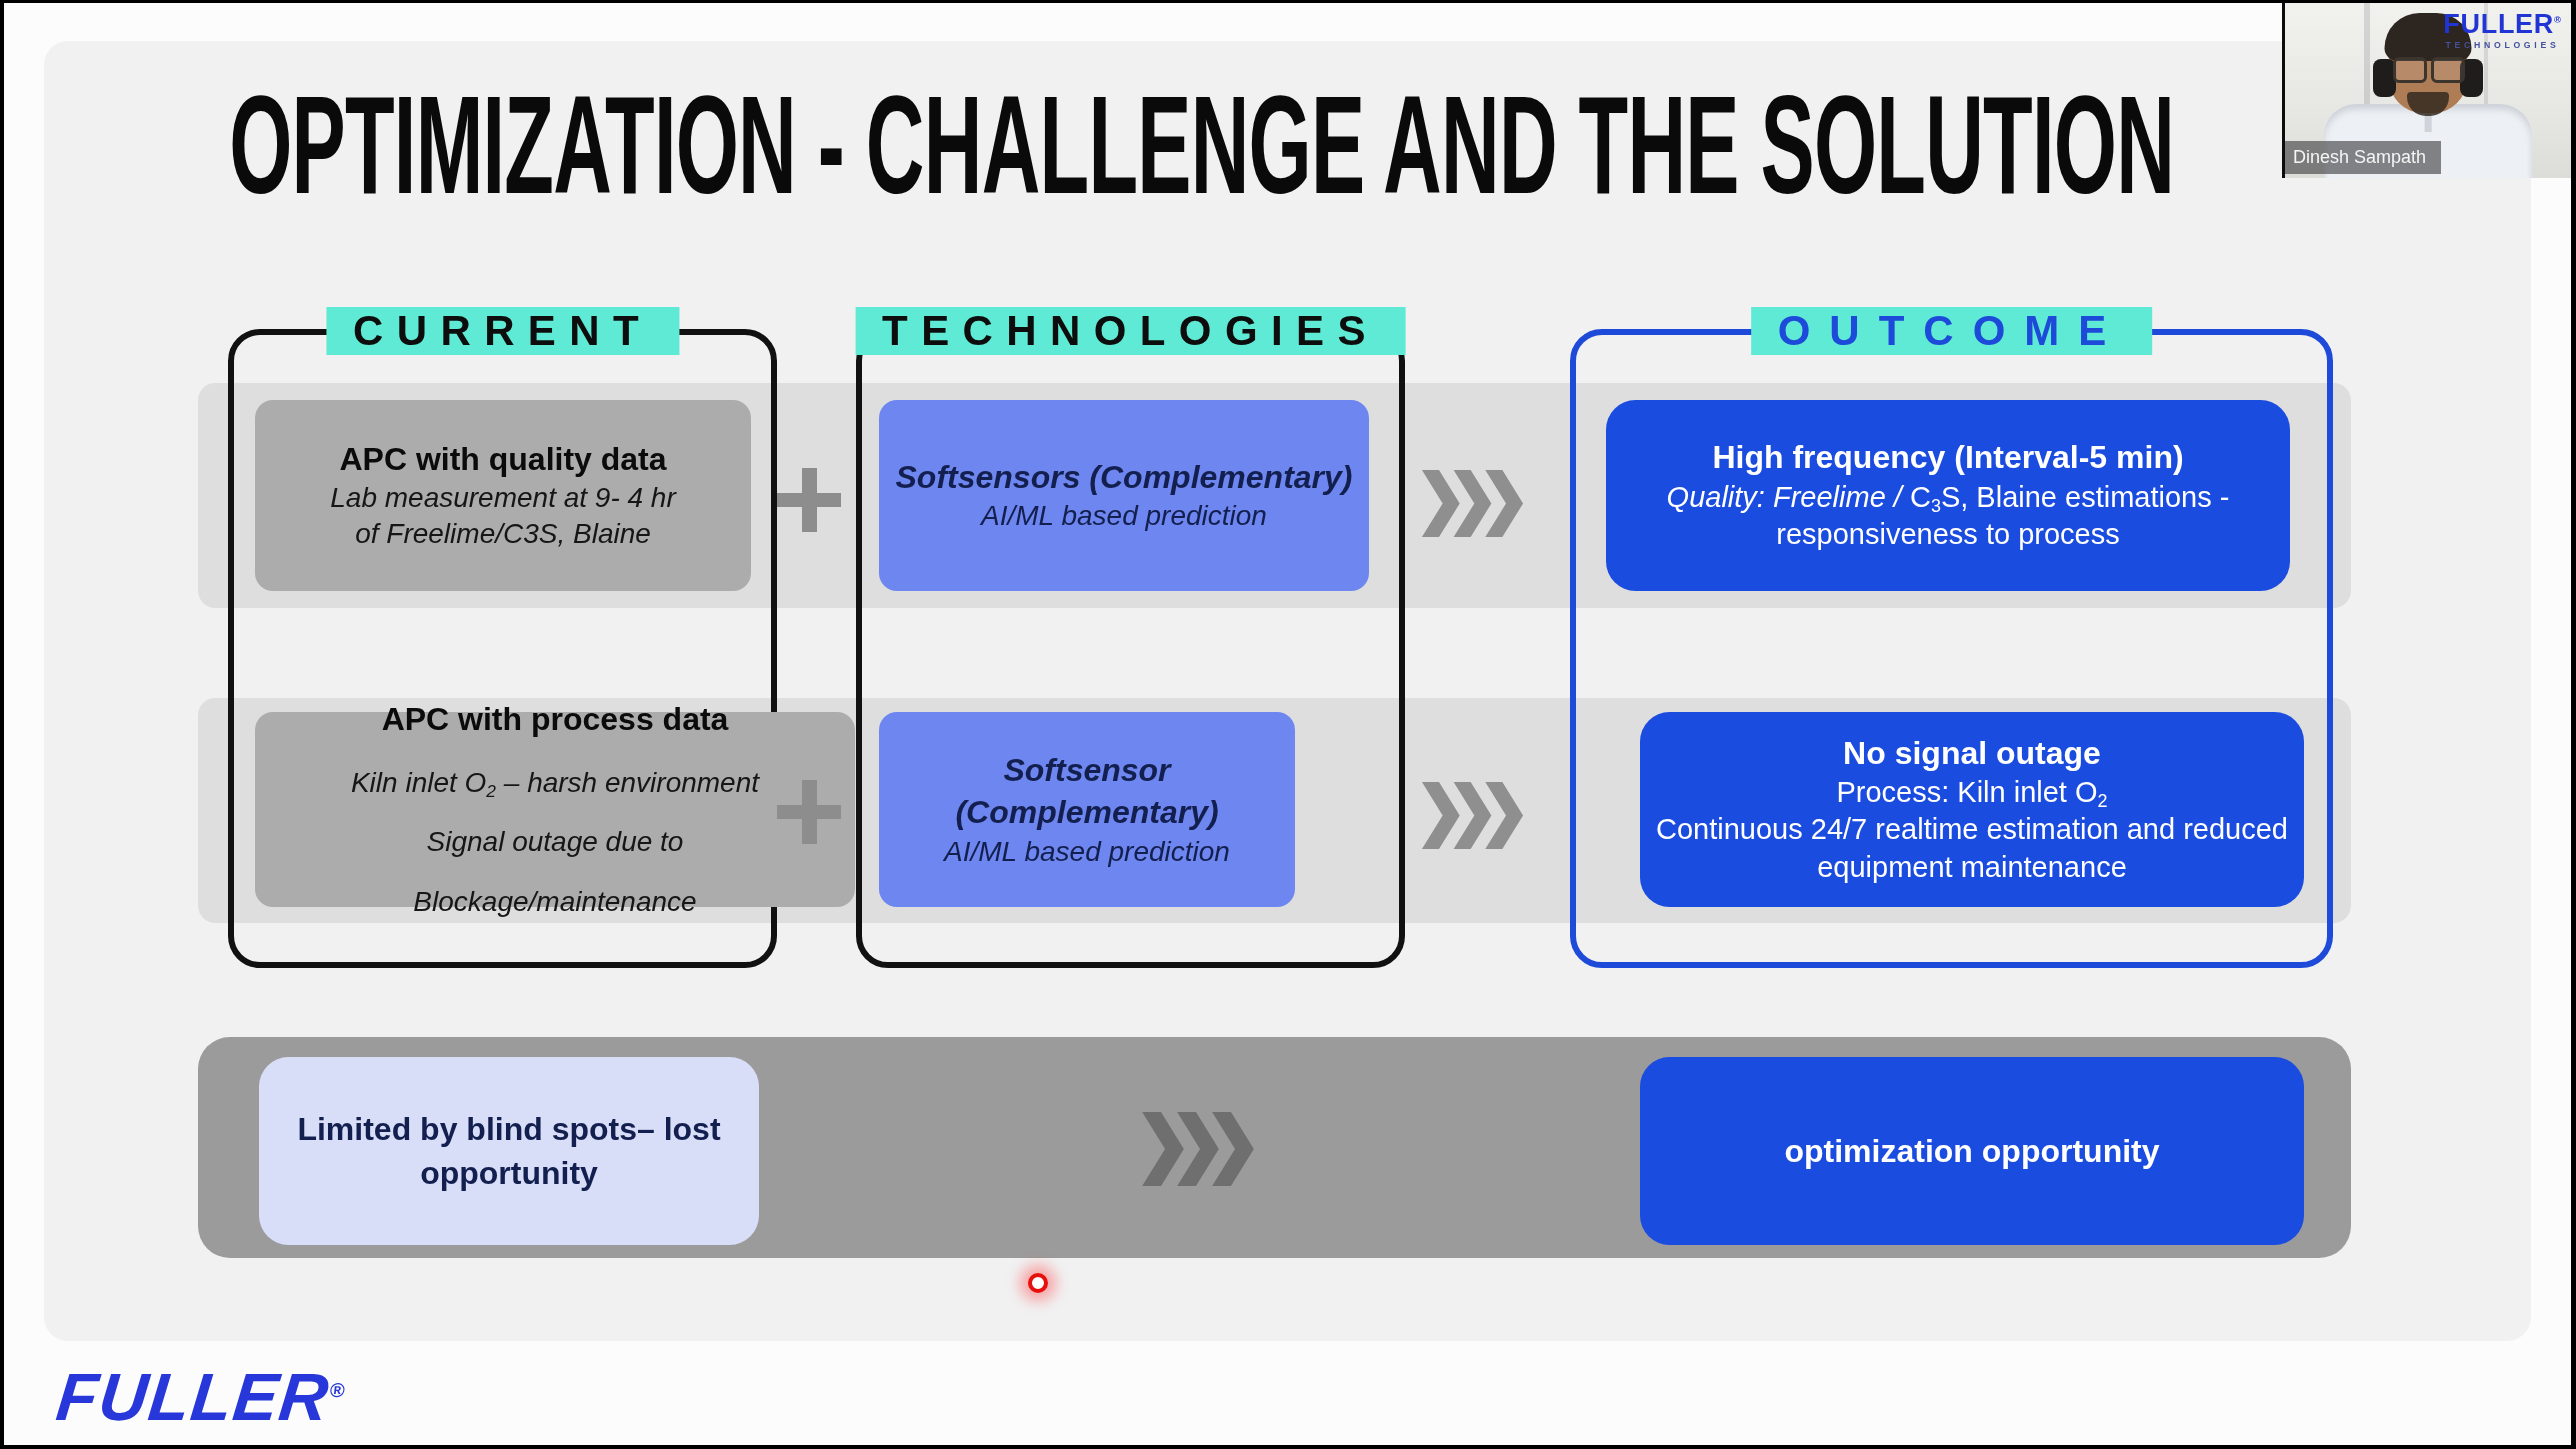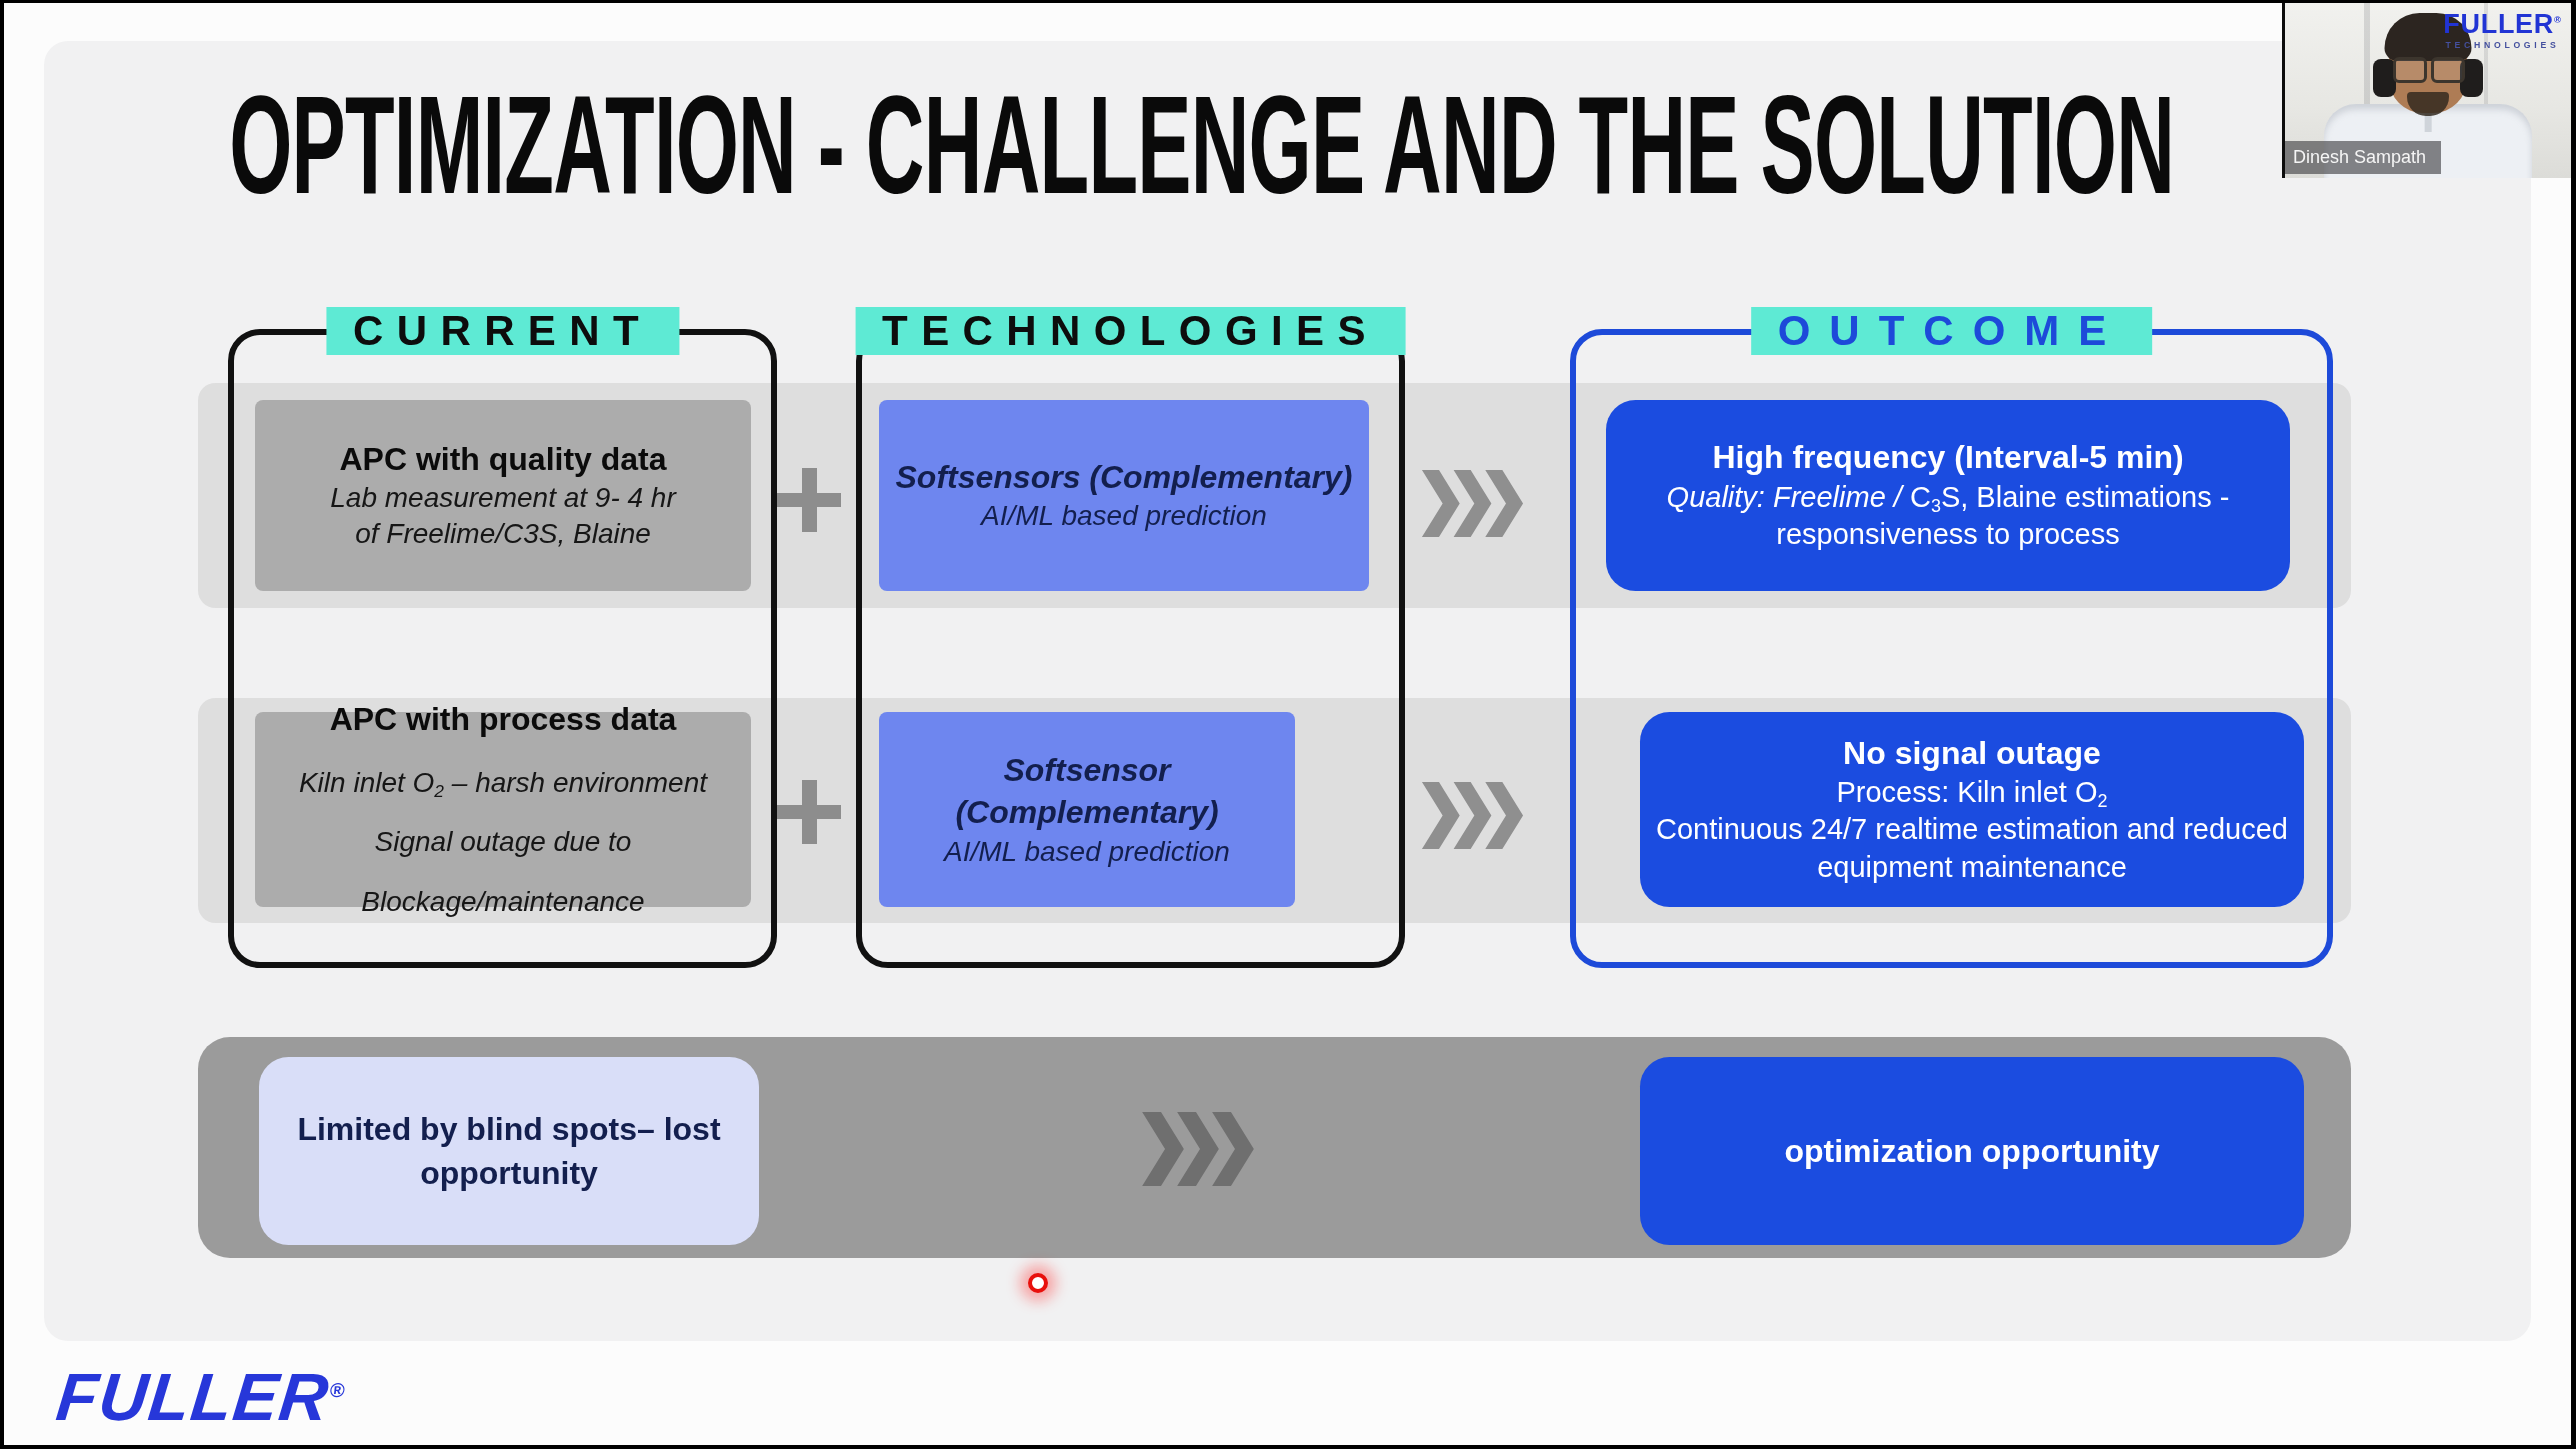--- a/index.html
+++ b/index.html
@@ -19,24 +19,24 @@
 
   
   .bracket{position:absolute;top:288px;height:627px;border:6px solid #111;border-radius:32px;z-index:2;}
   .bracket.cur{left:184px;width:537px;}
   .bracket.adv{left:812px;width:537px;}
   .bracket.out{left:1526px;width:751px;border-color:#1d4ad9;}
   .bracket-label{position:absolute;top:-3.4px;left:50%;transform:translate(-50%,-50%);background:#5eead4;padding:0 27px;font-size:42px;font-weight:700;letter-spacing:13.4px;color:#0d0d0d;white-space:nowrap;}
   .bracket.out .bracket-label{color:#1d4ad9;letter-spacing:19px;}
 
   
-  .box{position:absolute;border-radius:8px;display:flex;flex-direction:column;align-items:center;justify-content:center;text-align:center;z-index:3;padding:0 13.4px;box-sizing:border-box;}
+  .box{position:absolute;border-radius:18px;display:flex;flex-direction:column;align-items:center;justify-content:center;text-align:center;z-index:3;padding:0 13.4px;box-sizing:border-box;}
   .box.gray{background:#acacac;color:#0b0b0b;}
   .box.g1{left:211px;top:359px;width:496px;height:191px;}
-  .box.g2{left:211px;top:671px;width:496px;height:195px;gap:24px;}
+  .box.g2{left:211px;top:671px;width:600px;height:195px;gap:24px;}
   .box.peri{background:#6e86ef;color:#131f4e;}
   .box.p1{left:835px;top:359px;width:490px;height:191px;}
   .box.p2{left:835px;top:671px;width:416px;height:195px;}
   .box.blue{background:#1b4ce0;color:#ffffff;border-radius:29.5px;margin-left:16px;}
   .box.o1{left:1546px;top:359px;width:684px;height:191px;}
   .box.o2{left:1580px;top:671px;width:664px;height:195px;}
   .box.lav{background:#d9def8;color:#131f4e;left:215px;top:1016px;width:500px;height:188px;border-radius:29.5px;}
   .box.ob{left:1580px;top:1016px;width:664px;height:188px;}
 
   .box-title{font-size:32px;font-weight:700;line-height:1.32;}

